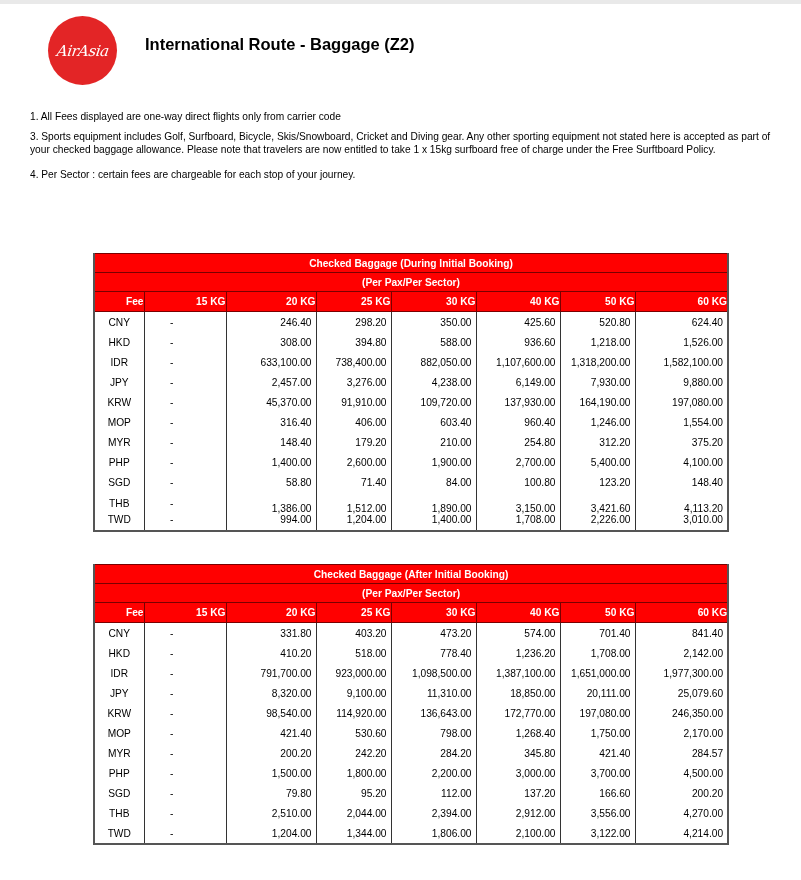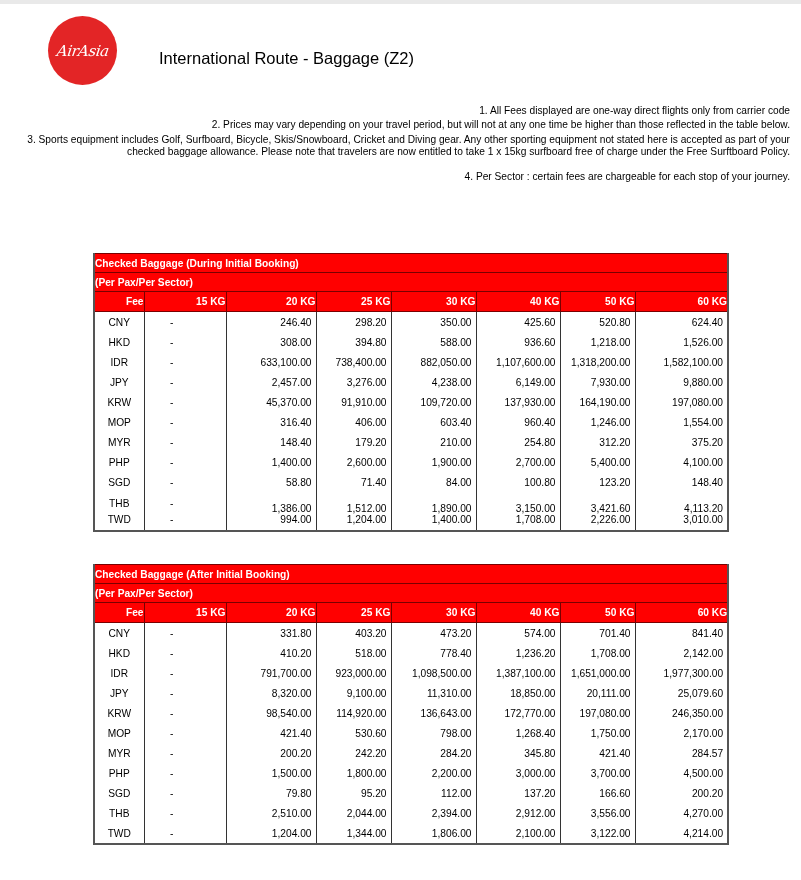--- a/index.html
+++ b/index.html
@@ -10,41 +10,41 @@
   .topbar { position: absolute; left: 0; top: 0; width: 801px; height: 4px; background: #e9e9e9; }
   .logo {
     position: absolute; left: 48px; top: 16px; width: 69px; height: 69px;
     border-radius: 50%; background: #e32526; display: flex; align-items: center; justify-content: center;
   }
   .logo span {
     color: #fff; font-family: "DejaVu Serif", serif; font-style: italic; font-size: 15px;
     letter-spacing: -0.5px; transform: skewX(-8deg);
   }
   .title {
-    position: absolute; left: 145px; top: 35px; font-size: 16.5px; font-weight: normal; margin: 14px;
+    position: absolute; left: 145px; top: 35px; font-size: 16.5px; font-weight: bold; margin: 0;
   }
   .notes { position: absolute; left: 22px; top: 103px; width: 770px; font-size: 10.2px; line-height: 12.3px; }
-  .notes p { margin: 2px; text-align: right; }
+  .notes p { margin: 8px; }
   .notes p.gap { margin-top: 13px; }
 
   table.bag {
     position: absolute; left: 93px; border-collapse: collapse; table-layout: fixed;
     width: 634px; font-size: 10.2px;
     border-left: 2px solid #555; border-right: 2px solid #555; border-bottom: 2px solid #555;
   }
   table.bag col.c0 { width: 50px; }
   table.bag col.c1 { width: 82px; }
   table.bag col.c2 { width: 90px; }
   table.bag col.c3 { width: 75px; }
   table.bag col.c4 { width: 85px; }
   table.bag col.c5 { width: 84px; }
   table.bag col.c6 { width: 75px; }
   table.bag col.c7 { width: 93px; }
   .hdr td {
-    background: #ff0000; color: #fff; font-weight: bold; 
+    background: #ff0000; color: #fff; font-weight: bold; text-align: center;
     border: 1px solid #7a0000; height: 18px; padding: 0;
   }
   .colhdr th {
     background: #ff0000; color: #fff; font-weight: bold; text-align: right;
     border-top: 1px solid #7a0000; border-bottom: 1px solid #7a0000;
     border-left: 1px solid #7a0000; height: 19px; padding: 0;
   }
   .colhdr th:first-child { border-left: none; }
   tbody.rows td {
     height: 20px; padding: 0 4px 0 0; text-align: right;
@@ -65,21 +65,20 @@
 <div class="topbar"></div>
 
 <div class="logo">
   <span>AirAsia</span>
 </div>
 
 <h1 class="title">International Route - Baggage (Z2)</h1>
 
 <div class="notes">
   <p>1. All Fees displayed are one-way direct flights only from carrier code</p>
-  <p>2. Prices may vary depending on your travel period, but will not at any one time be higher than those reflected in the  table below.</p>
   <p>3. Sports equipment includes Golf, Surfboard, Bicycle, Skis/Snowboard, Cricket and Diving gear. Any other sporting equipment not stated here is accepted as part of your checked baggage allowance. Please note that travelers are now entitled to take 1 x 15kg surfboard free of charge under the Free Surftboard Policy.</p>
   <p class="gap">4. Per Sector : certain fees are chargeable for each stop of your journey.</p>
 </div>
 
 <table class="bag" id="t1">
   <colgroup>
     <col class="c0">
       <col class="c1">
       <col class="c2">
       <col class="c3">

